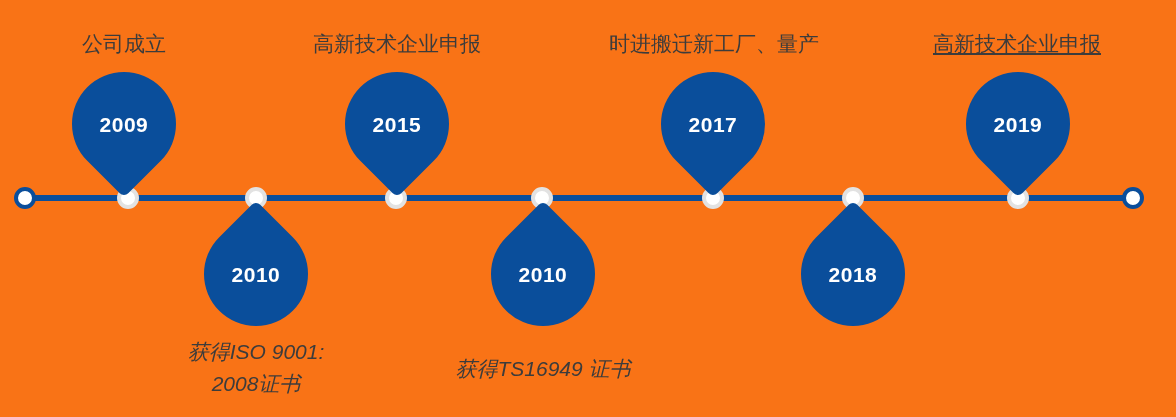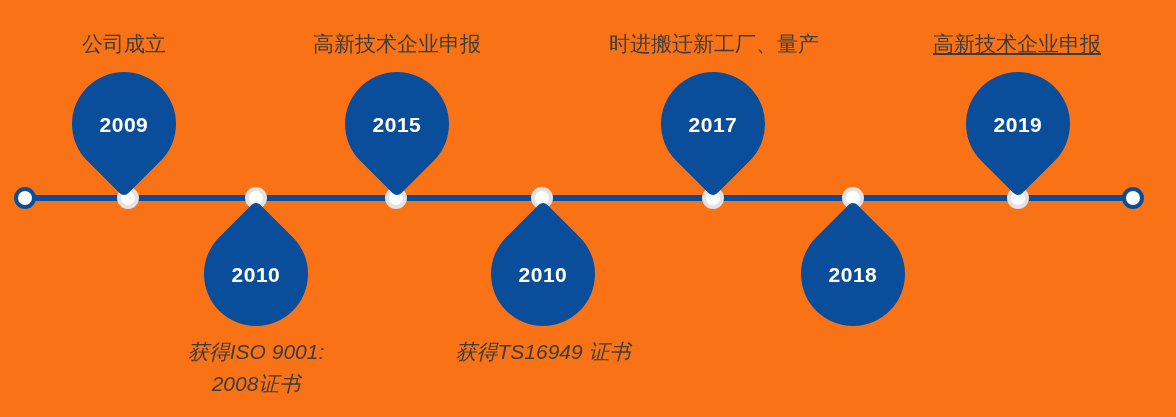--- a/index.html
+++ b/index.html
@@ -141,19 +141,19 @@
     <span class="pin-year">2010</span>
   </div>
   <div class="caption caption-bottom multiline" style="left:256px; top:336px; width:260px;">
     <span>获得ISO 9001:</span><br>
     <span>2008证书</span>
   </div>
 
   <div class="pin pin-down" style="left:491px; top:222px;">
     <span class="pin-year">2010</span>
   </div>
-  <div class="caption caption-bottom" style="left:543px; top:336px;">获得TS16949 证书</div>
+  <div class="caption caption-bottom" style="left:543px; top:353px;">获得TS16949 证书</div>
 
   <div class="pin pin-down" style="left:801px; top:222px;">
     <span class="pin-year">2018</span>
   </div>
 
 </div>
 
 </body></html>

